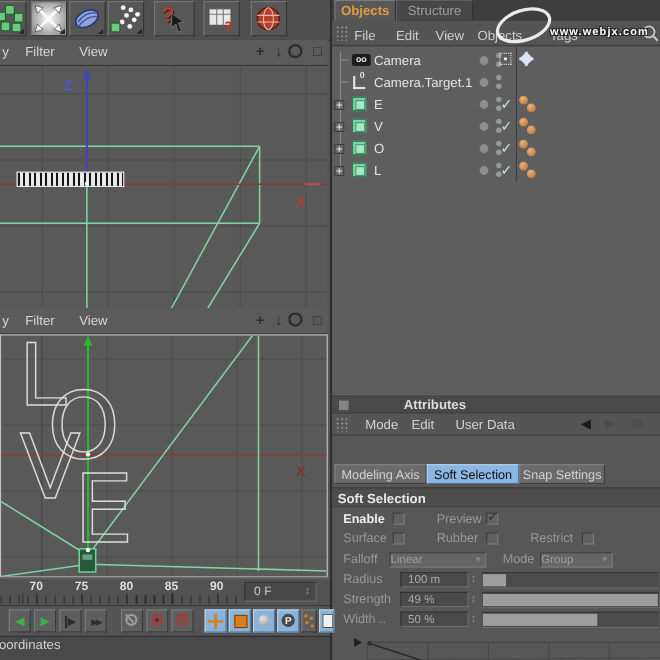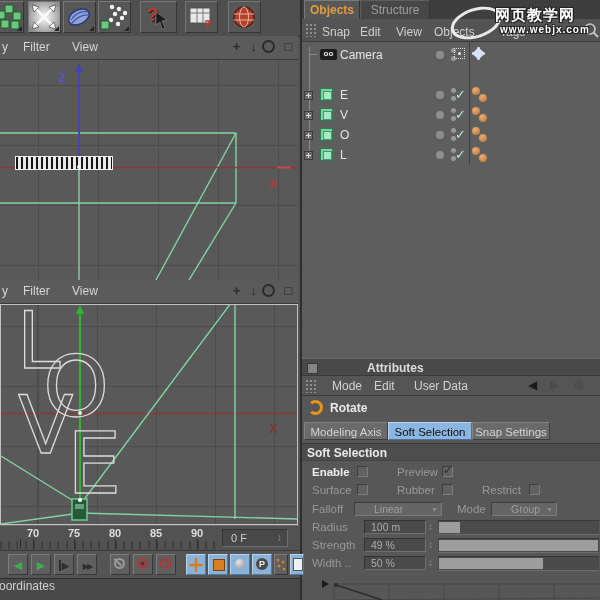--- a/index.html
+++ b/index.html
@@ -50,21 +50,21 @@
   .compass-icon .d1{position:absolute;left:5px;top:0;width:3px;height:13px;background:#a9bde2;}
   .compass-icon .d2{position:absolute;left:0;top:5px;width:13px;height:3px;background:#a9bde2;}
   .compass-icon .d3{position:absolute;left:2px;top:2px;width:9px;height:9px;background:#d9e2f4;transform:rotate(45deg);}
   
   #attributes-panel{left:300px;top:358px;width:300px;height:242px;background:#575757;border-left:2px solid #2e2e2e;box-sizing:border-box;}
   .alabel{position:absolute;font-size:11.5px;color:#989898;}
   .cb{position:absolute;width:11px;height:11px;background:#616161;border:1px solid;
     border-color:#3d3d3d #7b7b7b #7b7b7b #3d3d3d;box-sizing:border-box;}
   .cb .check{position:absolute;left:0;top:-4px;font-size:12px;color:#2e2e2e;font-weight:bold;}
   .dd{position:absolute;height:14px;background:#656565;border:1px solid;border-color:#3d3d3d #7b7b7b #7b7b7b #3d3d3d;
-    box-sizing:border-box;font-size:10.5px;color:#9d9d9d;line-height:12px;padding-left:19px;}
+    box-sizing:border-box;font-size:10.5px;color:#9d9d9d;line-height:12px;padding-left:0;}
   .dd .arr{position:absolute;right:3px;top:1px;font-size:7px;color:#8c8c8c;}
   .valbox{position:absolute;height:14px;width:62px;background:#4a4a4a;border:1px solid;
     border-color:#333 #707070 #707070 #333;box-sizing:border-box;font-size:10.5px;color:#ababab;
     line-height:12px;padding-left:6px;}
   .stepper{position:absolute;font-size:10px;color:#8e8e8e;}
   .slider{position:absolute;height:13px;width:161px;background:#4b4b4b;border-top:1px solid #373737;border-bottom:1px solid #6c6c6c;}
   .slider .fill{position:absolute;left:1px;top:1px;height:11px;background:#9d9d9d;}
   .atab{position:absolute;top:0;height:18px;font-size:11.5px;text-align:center;line-height:18px;box-sizing:border-box;
     background:#6a6a6a;color:#d2d2d2;border:1px solid;border-color:#828282 #3e3e3e #3e3e3e #828282;}
   .atab.active{background:#8cb6e2;color:#101010;border-color:#b6d2ee #4a70a0 #4a70a0 #b6d2ee;}
@@ -243,21 +243,21 @@
   </div>
 
   <div class="abs" id="objects-panel">
     <div class="abs" style="left:0;top:0;width:298px;height:19px;background:#3e3e3e;"></div>
     <div class="tab" style="left:2px;width:56px;background:#585858;border:1px solid;border-color:#7a7a7a #333 transparent #7a7a7a;color:#e09c3f;font-weight:bold;">Objects</div>
     <div class="tab" style="left:58px;width:70px;background:#474747;color:#9d9d9d;border:1px solid;border-color:#5e5e5e #333 transparent #5e5e5e;">Structure</div>
 
     <div class="abs" style="left:0;top:19px;width:298px;height:22px;background:#545454;border-bottom:1px solid #3a3a3a;">
       <div class="grip" style="left:3px;top:4px;"></div>
     </div>
-    <span class="omenu-item" style="left:20px;">Snap</span>
+    <span class="omenu-item" style="left:20px;">File</span>
     <span class="omenu-item" style="left:58px;">Edit</span>
     <span class="omenu-item" style="left:94px;">View</span>
     <span class="omenu-item" style="left:132px;">Objects</span>
     <span class="omenu-item" style="left:198px;">Tags</span>
     <svg class="abs" style="left:281px;top:22px;" width="16" height="17">
       <circle cx="7" cy="7" r="5" fill="none" stroke="#c9c9c9" stroke-width="1.6"></circle>
       <line x1="10.5" y1="10.5" x2="15" y2="15" stroke="#c9c9c9" stroke-width="1.8"></line>
     </svg>
 
     <div class="abs" style="left:0;top:41px;width:298px;height:124px;">
@@ -272,20 +272,28 @@
         <span class="minidot" style="top:3px;"></span>
         <span class="minidot" style="top:11px;"></span>
         <span class="target-icon"></span>
         <span class="compass-icon">
             <span class="d1"></span>
             <span class="d2"></span>
             <span class="d3"></span>
           </span>
       </div>
 
+      <div class="abs" style="left:0;top:24px;width:298px;height:20px;">
+        <div class="abs" style="left:7px;top:9px;width:8px;height:1px;background:#8b8b8b;"></div>
+        <span class="null-icon"></span>
+        <span class="trow-name">Camera.Target.1</span>
+        <span class="graydot"></span>
+        <span class="minidot" style="top:3px;"></span>
+        <span class="minidot" style="top:11px;"></span>
+      </div>
 
       <div class="abs" style="left:0;top:44px;width:298px;height:20px;">
         <span class="expander"></span>
         <span class="cube-icon"></span>
         <span class="trow-name">E</span>
         <span class="graydot"></span>
         <span class="minidot" style="top:3px;"></span>
         <span class="minidot" style="top:11px;"></span>
         <span class="treecheck">✓</span>
         <span class="tagdot" style="left:170px;top:2px;"></span>
@@ -336,24 +344,20 @@
       <span class="abs" style="left:22px;top:2px;font-size:12px;font-weight:bold;color:#dcdcdc;margin-left:43px;">Attributes</span>
     </div>
     <div class="abs" style="left:0;top:18px;width:298px;height:20px;background:#555;border-bottom:1px solid #3c3c3c;box-sizing:border-box;">
       <div class="grip" style="left:3px;top:3px;"></div>
       <span class="abs" style="left:30px;top:3px;font-size:12px;color:#d2d2d2;">Mode</span>
       <span class="abs" style="left:72px;top:3px;font-size:12px;color:#d2d2d2;">Edit</span>
       <span class="abs" style="left:112px;top:3px;font-size:12px;color:#d2d2d2;">User Data</span>
       <span class="abs" style="left:226px;top:2px;font-size:12px;color:#1b1b1b;">◀</span>
       <span class="abs" style="left:248px;top:2px;font-size:12px;color:#4b4b4b;">▶</span>
       <span class="abs" style="left:272px;top:4px;width:10px;height:10px;border-radius:50%;background:#4e4e4e;"></span>
-    </div>
-    <div class="abs" style="left:0;top:38px;width:298px;height:26px;background:#575757;">
-      <span class="abs" style="left:6px;top:4px;width:15px;height:15px;border:3px solid #e8951c;border-radius:50%;border-left-color:transparent;box-sizing:border-box;"></span>
-      <span class="abs" style="left:28px;top:5px;font-size:12px;font-weight:bold;color:#e9e9e9;">Rotate</span>
     </div>
     <div class="atab" style="left:2px;width:84px;top:64px;">Modeling Axis</div>
     <div class="atab active" style="left:86px;width:84px;top:64px;">Soft Selection</div>
     <div class="atab" style="left:170px;width:78px;top:64px;">Snap Settings</div>
 
     <div class="abs" style="left:0;top:85px;width:298px;height:18px;background:#4d4d4d;border-top:1px solid #3a3a3a;border-bottom:1px solid #454545;box-sizing:border-box;">
       <span class="abs" style="left:5px;top:2px;font-size:12px;font-weight:bold;color:#e9e9e9;">Soft Selection</span>
     </div>
 
     <span class="alabel" style="left:10px;top:108px;color:#ededed;font-weight:bold;">Enable</span>
@@ -477,17 +481,16 @@
         <span class="abs" style="left:2px;top:3px;width:8px;height:11px;background:#f0f0f0;border:1px solid #555;"></span>
       </div>
   </div>
 
   <div class="abs" id="status-bar">
     <span class="abs" style="left:-1px;top:0;font-size:12px;color:#cfcfcf;">oordinates</span>
   </div>
 
   <div class="abs" id="watermark">
     <div id="wm-ellipse"></div>
-    <span class="wm-text" style="left:50px;top:6px;font-size:15px;letter-spacing:1px;">网页教学网</span>
     <span class="wm-text" style="left:55px;top:24px;font-size:10px;letter-spacing:1px;">www.webjx.com</span>
   </div>
 
 </div>
 
 </body></html>

